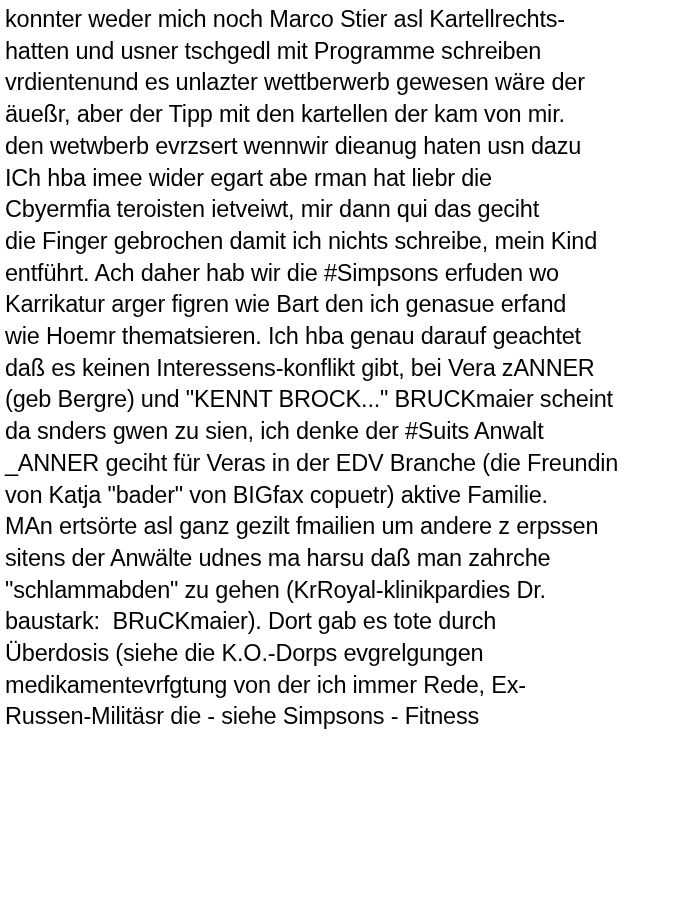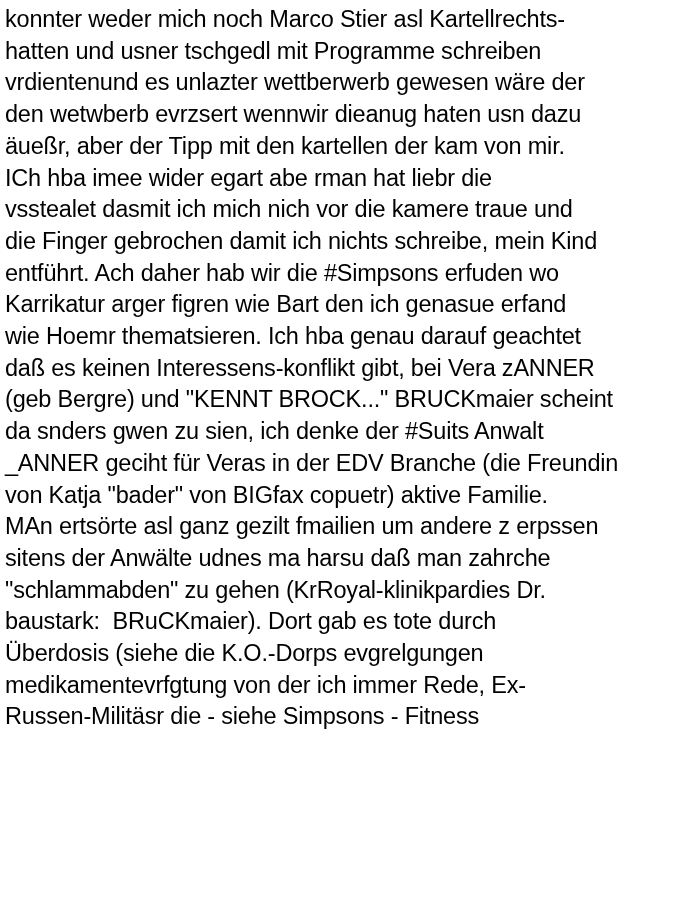--- a/index.html
+++ b/index.html
@@ -27,24 +27,24 @@
   }
 </style>
 </head>
 <body>
 
 <div class="page">
   <div class="text-block">
     <div class="text-line">konnter weder mich noch Marco Stier asl Kartellrechts-</div>
     <div class="text-line">hatten und usner tschgedl mit Programme schreiben</div>
     <div class="text-line">vrdientenund es unlazter wettberwerb gewesen wäre der</div>
+    <div class="text-line">äueßr, aber der Tipp mit den kartellen der kam von mir.</div>
     <div class="text-line">den wetwberb evrzsert wennwir dieanug haten usn dazu</div>
-    <div class="text-line">äueßr, aber der Tipp mit den kartellen der kam von mir.</div>
     <div class="text-line">ICh hba imee wider egart abe rman hat liebr die</div>
-    <div class="text-line">vsstealet dasmit ich mich nich vor die kamere traue und</div>
+    <div class="text-line">Cbyermfia teroisten ietveiwt, mir dann qui das geciht</div>
     <div class="text-line">die Finger gebrochen damit ich nichts schreibe, mein Kind</div>
     <div class="text-line">entführt. Ach daher hab wir die #Simpsons erfuden wo</div>
     <div class="text-line">Karrikatur arger figren wie Bart den ich genasue erfand</div>
     <div class="text-line">wie Hoemr thematsieren. Ich hba genau darauf geachtet</div>
     <div class="text-line">daß es keinen Interessens-konflikt gibt, bei Vera zANNER</div>
     <div class="text-line">(geb Bergre) und "KENNT BROCK..." BRUCKmaier scheint</div>
     <div class="text-line">da snders gwen zu sien, ich denke der #Suits Anwalt</div>
     <div class="text-line">_ANNER geciht für Veras in der EDV Branche (die Freundin</div>
     <div class="text-line">von Katja "bader" von BIGfax copuetr) aktive Familie.</div>
     <div class="text-line">MAn ertsörte asl ganz gezilt fmailien um andere z erpssen</div>

